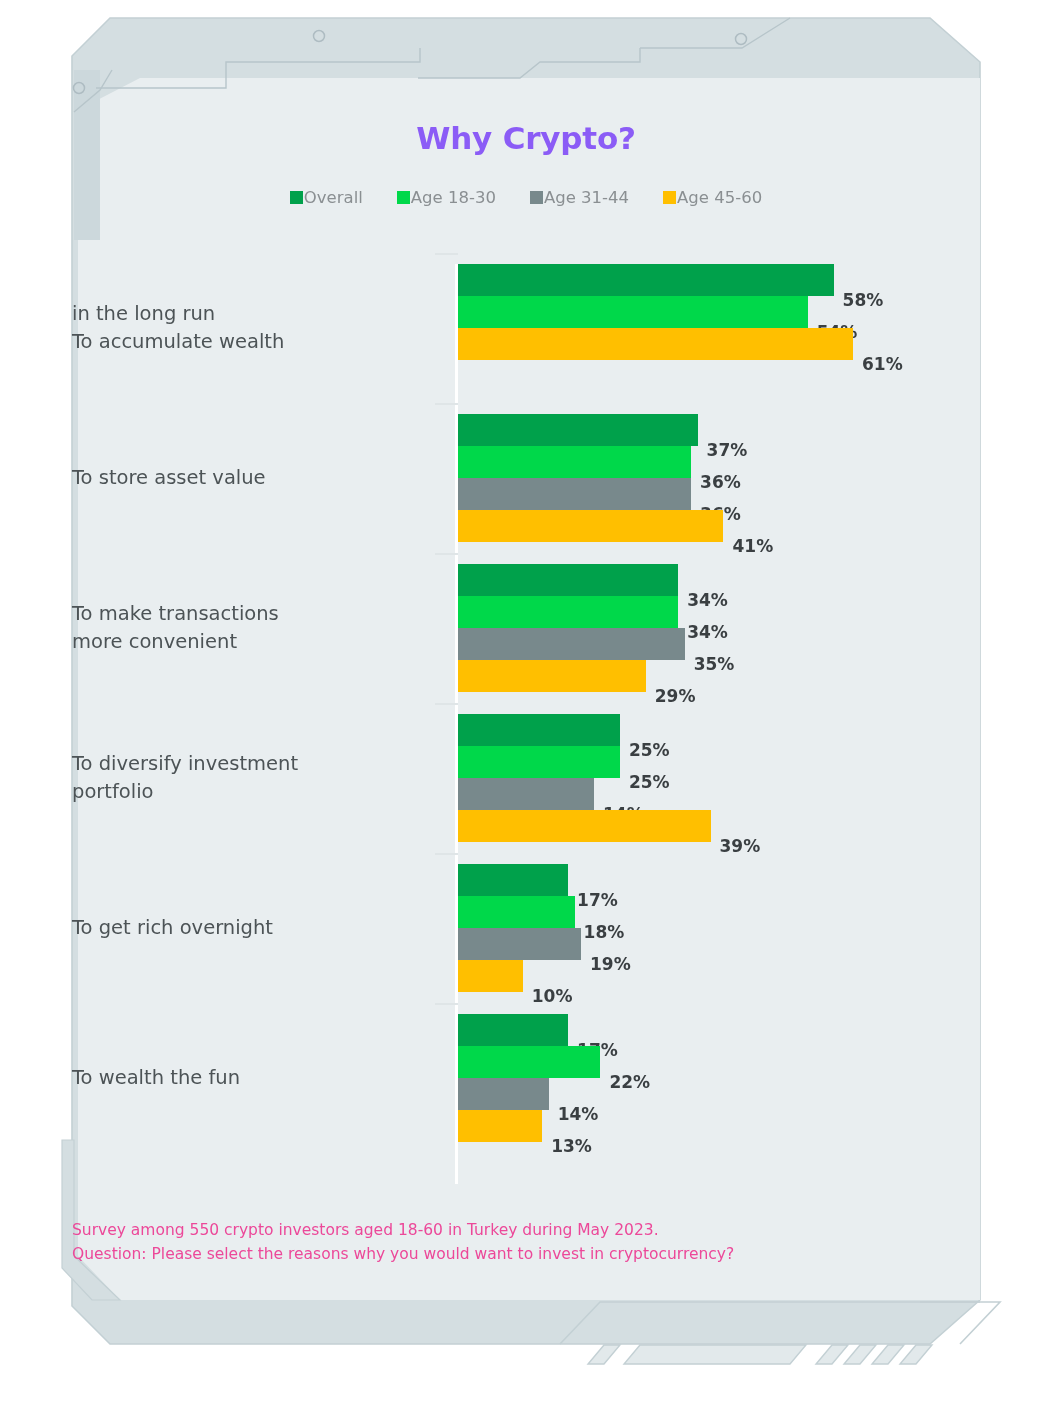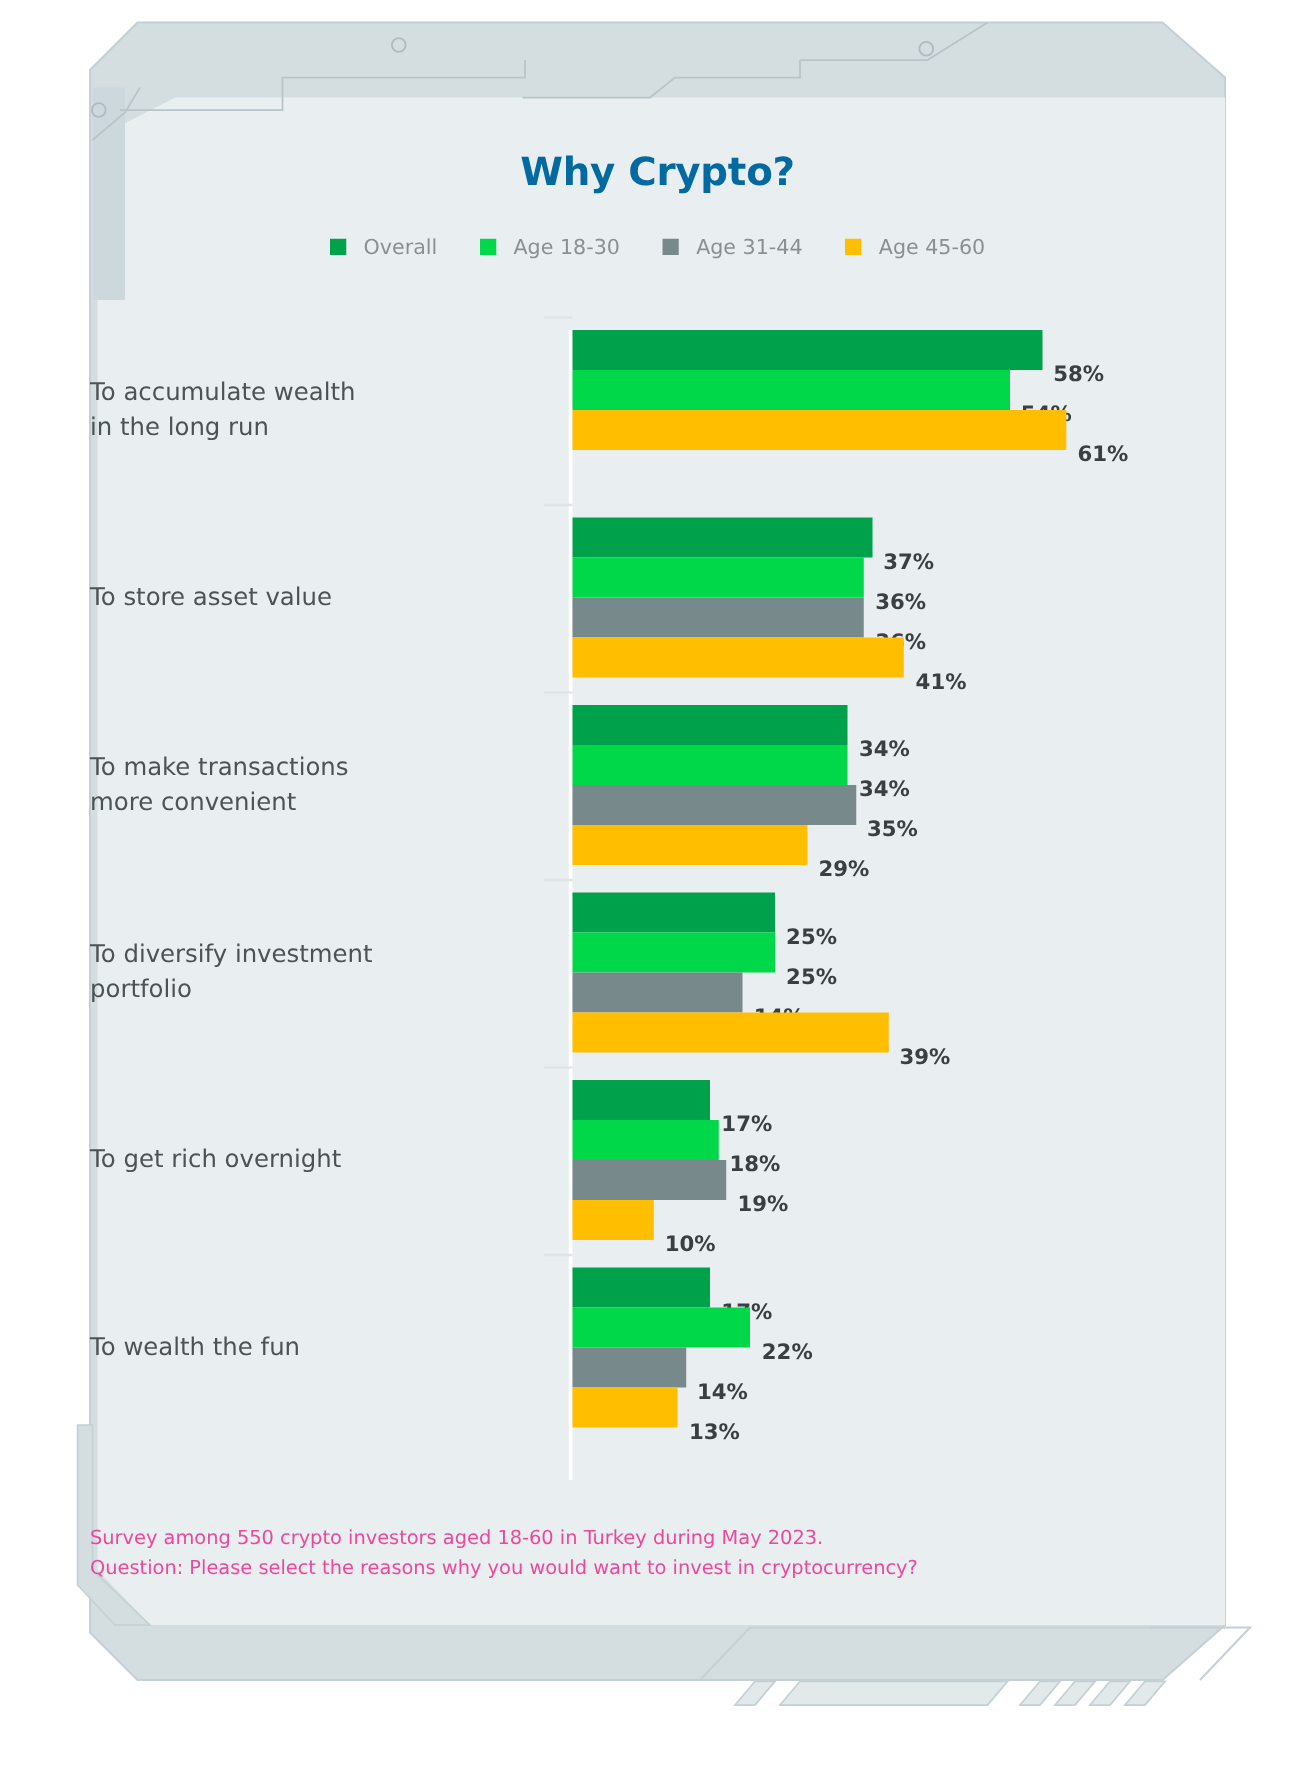--- a/index.html
+++ b/index.html
@@ -34,39 +34,39 @@
   }
 
   .chart-title {
     position: absolute;
     left: 0;
     top: 42px;
     width: 100%;
     text-align: center;
     font-size: 31px;
     font-weight: bold;
-    color: #0369a1;
+    color: #8b5cf6;
     letter-spacing: -0.2px;
     font-family: "DejaVu Sans", sans-serif;
   }
 
   .legend {
     position: absolute;
     left: 0;
     top: 110px;
     width: 100%;
     display: flex;
     justify-content: center;
     align-items: center;
     gap: 34px;
   }
   .legend-item {
     display: flex;
     align-items: center;
-    gap: 14px;
+    gap: 1px;
   }
   .legend-swatch {
     width: 13px;
     height: 13px;
     display: inline-block;
     flex: 0 0 auto;
   }
   .legend-label {
     font-size: 16.5px;
     color: #8a8f92;
@@ -235,22 +235,22 @@
       <span class="legend-label">Age 45-60</span>
     </div>
   </div>
 
   <div class="plot">
     <div class="axis-line"></div>
     <div class="groups" id="groups">
         <div class="group">
           <div class="group-tick"></div>
           <div class="cat-label">
+            <div>in the long run</div>
             <div>To accumulate wealth</div>
-            <div>in the long run</div>
           </div>
           <div class="bars">
             <div class="bar-row">
               <div class="bar" style="width: 375.574px; background: rgb(0, 161, 75);"></div>
               <span class="bar-value">58%</span>
             </div>
             <div class="bar-row">
               <div class="bar" style="width: 349.672px; background: rgb(0, 216, 74);"></div>
               <span class="bar-value">54%</span>
             </div>

